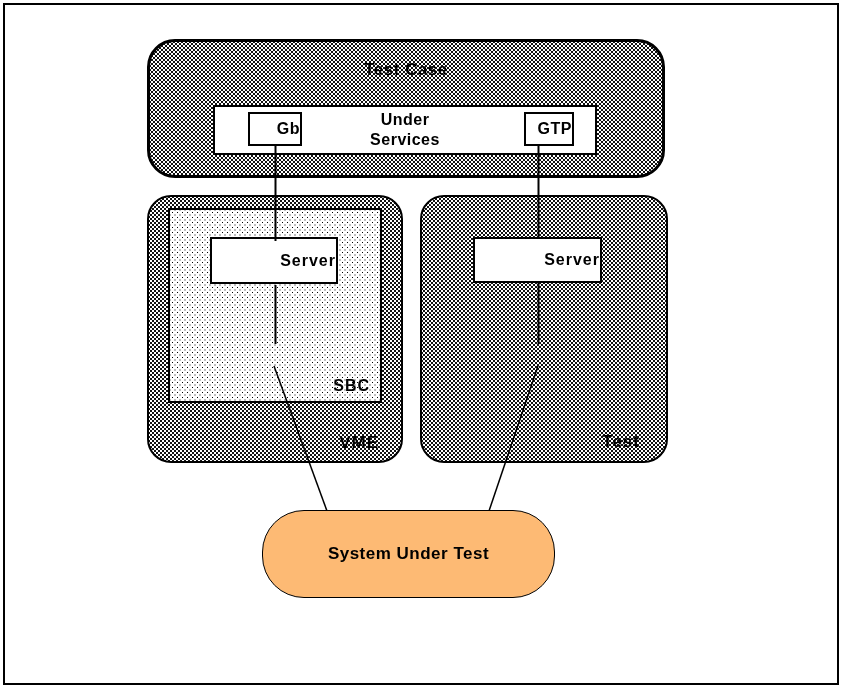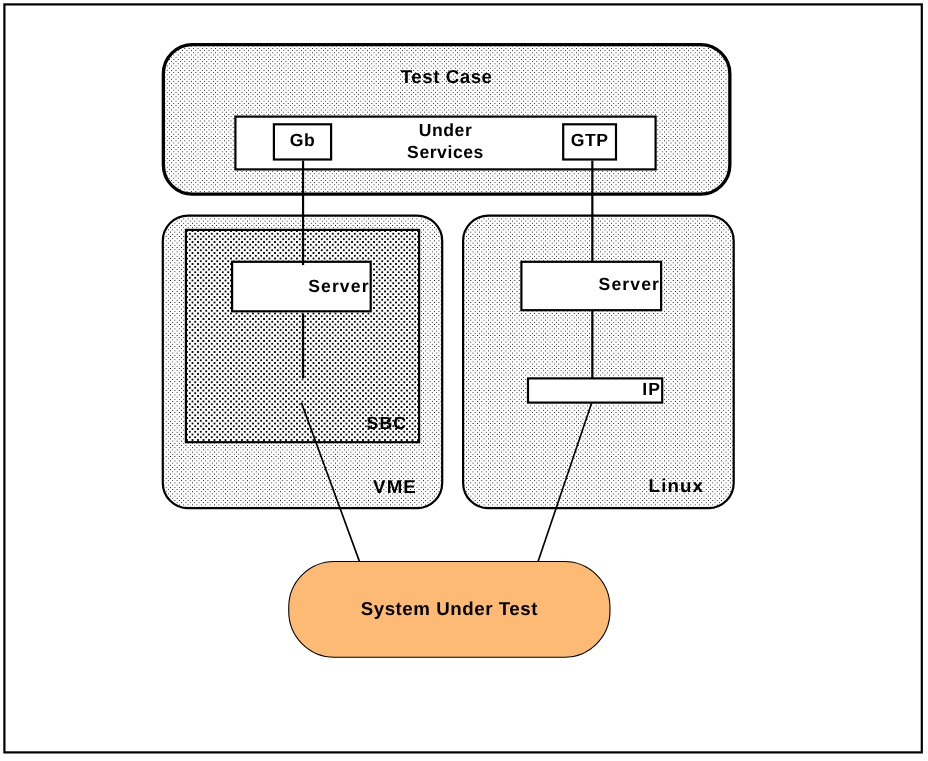--- a/index.html
+++ b/index.html
@@ -44,25 +44,25 @@
     text-align:center; font-weight:bold; font-size:17px; letter-spacing:0.5px;
   }
   #test-services {
     left:63px; top:63px; width:384px; height:50px;
     background:#fff; border:2px solid #000;
     display:flex; flex-direction:column; align-items:center; justify-content:center;
     font-weight:bold; font-size:16px; line-height:20px; letter-spacing:0.5px;
   }
   .port-box {
     background:#fff; border:2px solid #000;
-    display:flex; align-items:center; justify-content:center;
+    display:flex; align-items:center; justify-content:flex-end;
     font-weight:bold; font-size:16px; letter-spacing:0.5px;
   }
   #gb-box  { left:98px;  top:70px; width:54px; height:34px; }
-  #gtp-box { left:361px; top:70px; width:50px; height:34px; }
+  #gtp-box { left:374px; top:70px; width:50px; height:34px; }
 
   #vme-box {
     left:147px; top:195px; width:256px; height:268px;
     border:2px solid #000; border-radius:24px;
   }
   #sbc-box {
     left:19px; top:11px; width:214px; height:195px;
     border:2px solid #000;
   }
   #linux-box {
@@ -130,24 +130,21 @@
       </div>
       <div id="sbc-label" class="corner-label">SBC</div>
     </div>
     <div id="vme-label" class="corner-label">VME</div>
   </div>
 
   <div id="linux-box" class="abs dots-dense">
     <div id="server-right" class="abs wbox">
       <span>Server</span>
     </div>
-    <div id="ip-box" class="abs wbox">
-      <span>IP</span>
-    </div>
-    <div id="linux-label" class="corner-label">Linux</div>
+    <div id="linux-label" class="corner-label">Test</div>
   </div>
 
   <svg id="connectors" class="abs" width="844" height="692" viewBox="0 0 844 692" xmlns="http://www.w3.org/2000/svg">
     <line x1="275.5" y1="146" x2="275.5" y2="241" stroke="#000" stroke-width="2"></line>
     <line x1="538.5" y1="146" x2="538.5" y2="238" stroke="#000" stroke-width="2"></line>
     <line x1="275.5" y1="285" x2="275.5" y2="344" stroke="#000" stroke-width="2"></line>
     <line x1="538.5" y1="282" x2="538.5" y2="344" stroke="#000" stroke-width="2"></line>
     <line x1="274" y1="366" x2="327" y2="511" stroke="#000" stroke-width="1.5"></line>
     <line x1="538" y1="366" x2="489" y2="511" stroke="#000" stroke-width="1.5"></line>
   </svg>

